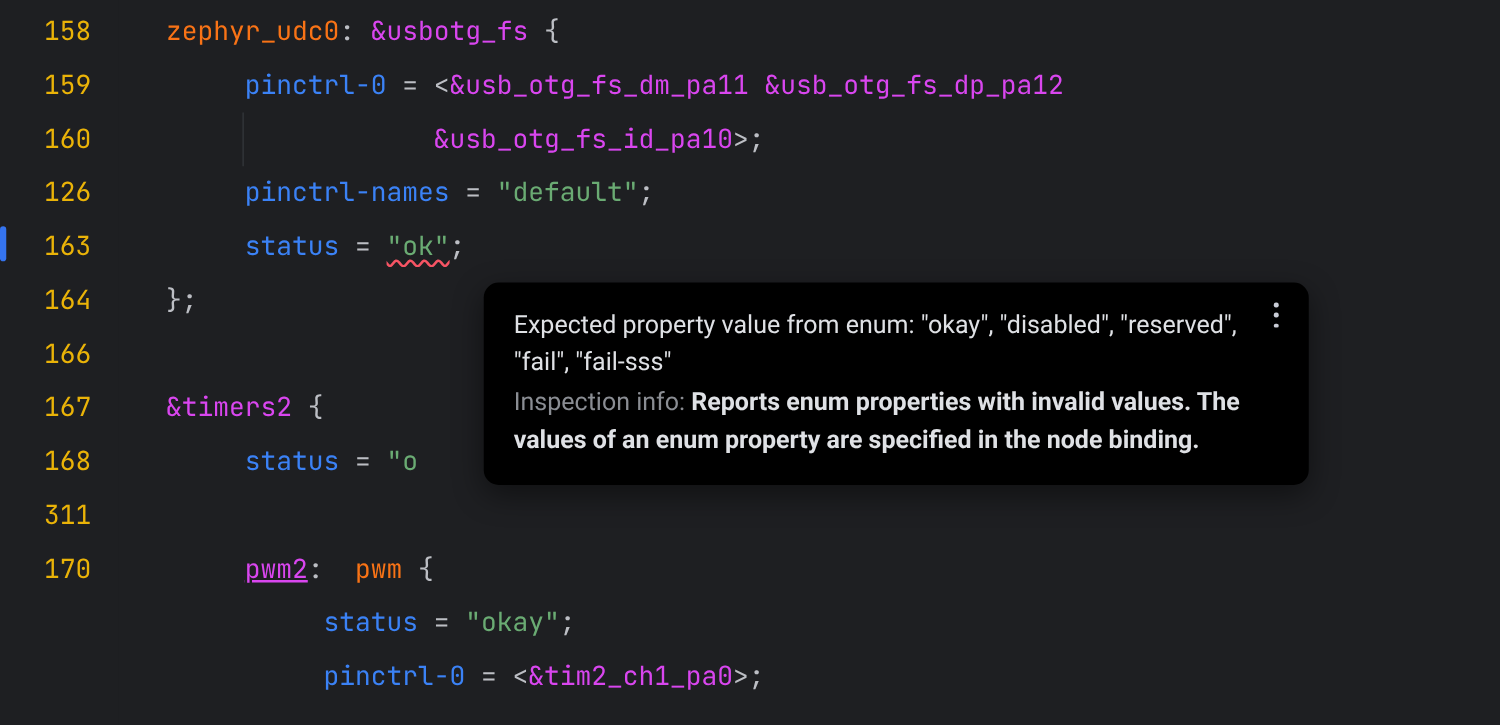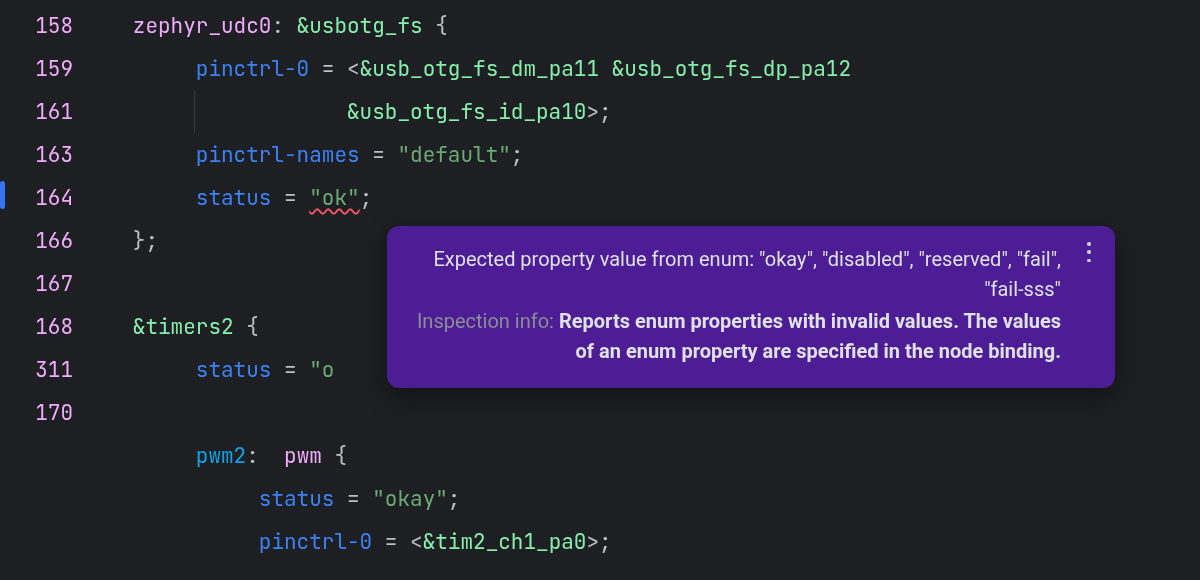--- a/index.html
+++ b/index.html
@@ -12,45 +12,45 @@
     font-size: 21px;
     line-height: 43px;
   }
   .editor {
     display: flex;
     height: 100%;
   }
   .gutter {
     width: 95px;
     background: #1e1f22;
-    color: #f0abfc;
+    color: #eab308;
     text-align: right;
     padding-right: 22px;
     padding-top: 4px;
     user-select: none;
     position: relative;
   }
   .gutter .ln {
     height: 43px;
   }
   .codecol {
     flex: 1;
     padding-top: 4px;
     position: relative;
     color: #bcbec4;
   }
   .row { height: 43px; white-space: pre; position: relative; }
   
-  .ident { color: #f0abfc; }
-  .amp-ref { color: #86efac; margin-top: 22px; }
+  .ident { color: #f97316; }
+  .amp-ref { color: #d946ef; margin-top: 22px; }
   .prop { color: #3b82f6; }
   .str { color: #6aab73; }
   .op { color: #bcbec4; }
   .brace { color: #bcbec4; }
-  .pwm-label { color: #0ea5e9; }
+  .pwm-label { color: #d946ef; text-decoration: underline; }
 
   
   .squiggle {
     text-decoration-line: underline;
     text-decoration-style: wavy;
     text-decoration-color: #f75464;
     text-decoration-thickness: 1.5px;
     text-underline-offset: 3px;
   }
 
@@ -69,30 +69,29 @@
     position: absolute;
     top: 0;
     bottom: 0;
     width: 1px;
     background: #35383d;
   }
 
   
   .tooltip {
     position: absolute;
-    background: #4c1d95;
+    background: #000000;
     color: #dfe1e5;
     border-radius: 12px;
     padding: 18px 54px 22px 24px;
     font-family: -apple-system, BlinkMacSystemFont, "Segoe UI", Roboto, sans-serif;
     font-size: 20px;
     line-height: 30px;
     box-shadow: 0 8px 24px rgba(0,0,0,0.45);
-    width: 728px;
-    text-align: right;
+    width: 660px;
   }
   .tooltip .msg { color: #dfe1e5; margin-bottom: 2px; }
   .tooltip .info-label { color: #8a8d93; }
   .tooltip .info-body { color: #dfe1e5; font-weight: bold; }
   .tooltip .kebab {
     position: absolute;
     top: 14px;
     right: 16px;
     width: 20px;
     height: 24px;
@@ -108,21 +107,22 @@
   }
 </style>
 </head>
 <body>
 
 <div class="editor">
   <div class="gutter">
     <div class="caret-marker" style="top:181px;"></div>
     <div class="ln">158</div>
     <div class="ln">159</div>
-    <div class="ln">161</div>
+    <div class="ln">160</div>
+    <div class="ln">126</div>
     <div class="ln">163</div>
     <div class="ln">164</div>
     <div class="ln">166</div>
     <div class="ln">167</div>
     <div class="ln">168</div>
     <div class="ln">311</div>
     <div class="ln">170</div>
   </div>
 
   <div class="codecol">

